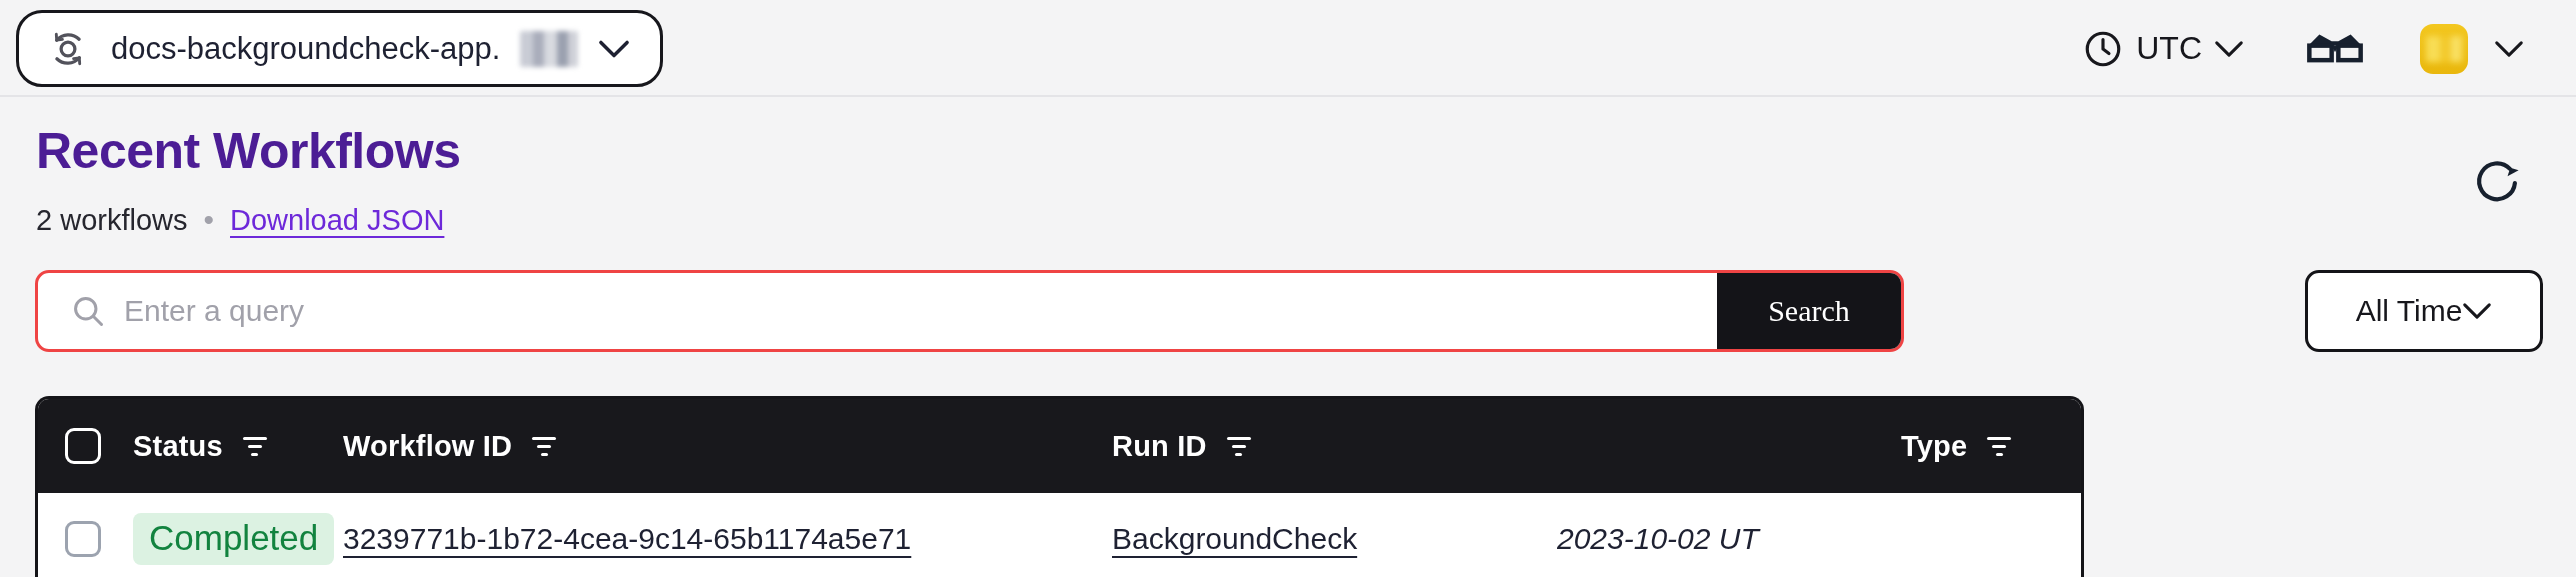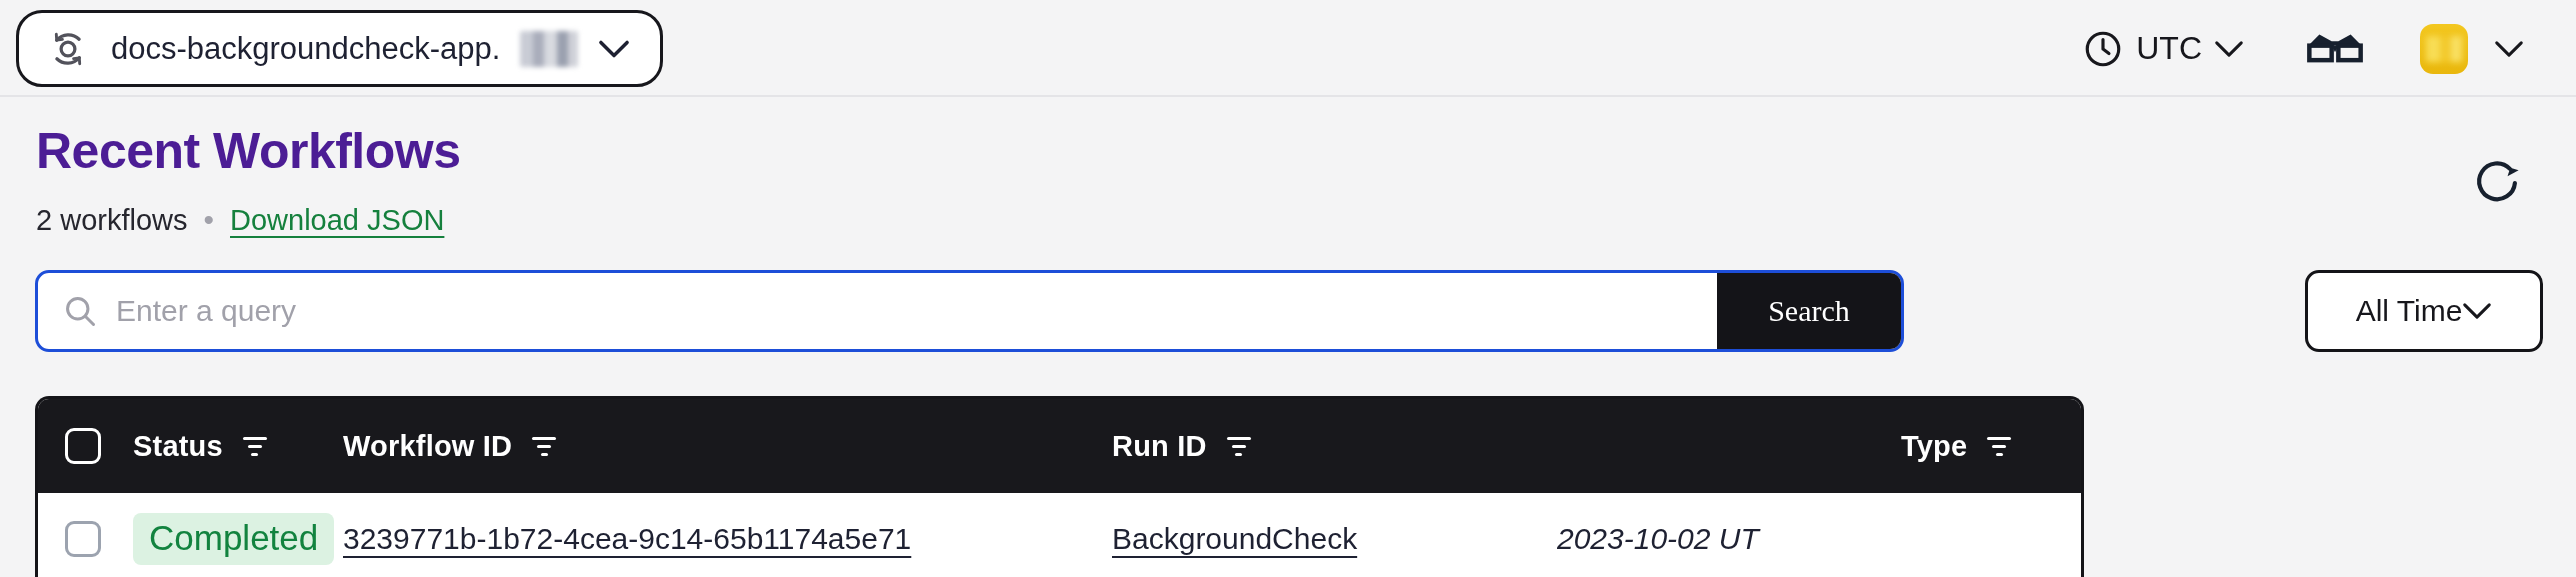--- a/index.html
+++ b/index.html
@@ -52,33 +52,33 @@
     position:absolute; left:36px; top:122px;
     font-size:50px; font-weight:600; color:#4c1d95; letter-spacing:-0.5px;
   }
   .sub-row {
     position:absolute; left:36px; top:203px;
     display:flex; align-items:flex-end; gap:16px; font-size:29px;
   }
   .wf-count { color:#26262e; }
   .dot-sep { color:#a1a1aa; font-size:30px; }
   .download-link {
-    color:#15803d; font-weight:500; text-decoration:underline;
+    color:#6d28d9; font-weight:500; text-decoration:underline;
     text-decoration-thickness:2px; text-underline-offset:6px; cursor:pointer;
   }
   .refresh-btn {
     position:absolute; right:52px; top:156px; width:54px; height:54px; cursor:pointer;
     display:flex; align-items:center; justify-content:center;
   }
 
   
   .search-bar {
     position:absolute; left:35px; top:270px; width:1869px; height:82px;
-    background:#ffffff; border:3px solid #1d4ed8; border-radius:14px;
-    display:flex; align-items:center; overflow:hidden;
+    background:#ffffff; border:3px solid #ef4444; border-radius:14px;
+    display:flex; align-items:center; overflow:hidden;padding-left:8px;
   }
   .search-glass { margin:0 18px 0 24px; }
   .search-input {
     flex:1; height:100%; border:none; outline:none; font-size:30px;
     font-family:inherit; color:#1e2132; background:transparent;
   }
   .search-input::placeholder { color:#a1a1aa; }
   .search-btn {
     width:184px; height:100%; background:#141418; color:#ffffff;
     font-size:30px; font-weight:500; border:none; font-family:Liberation Serif, serif; cursor:pointer;

